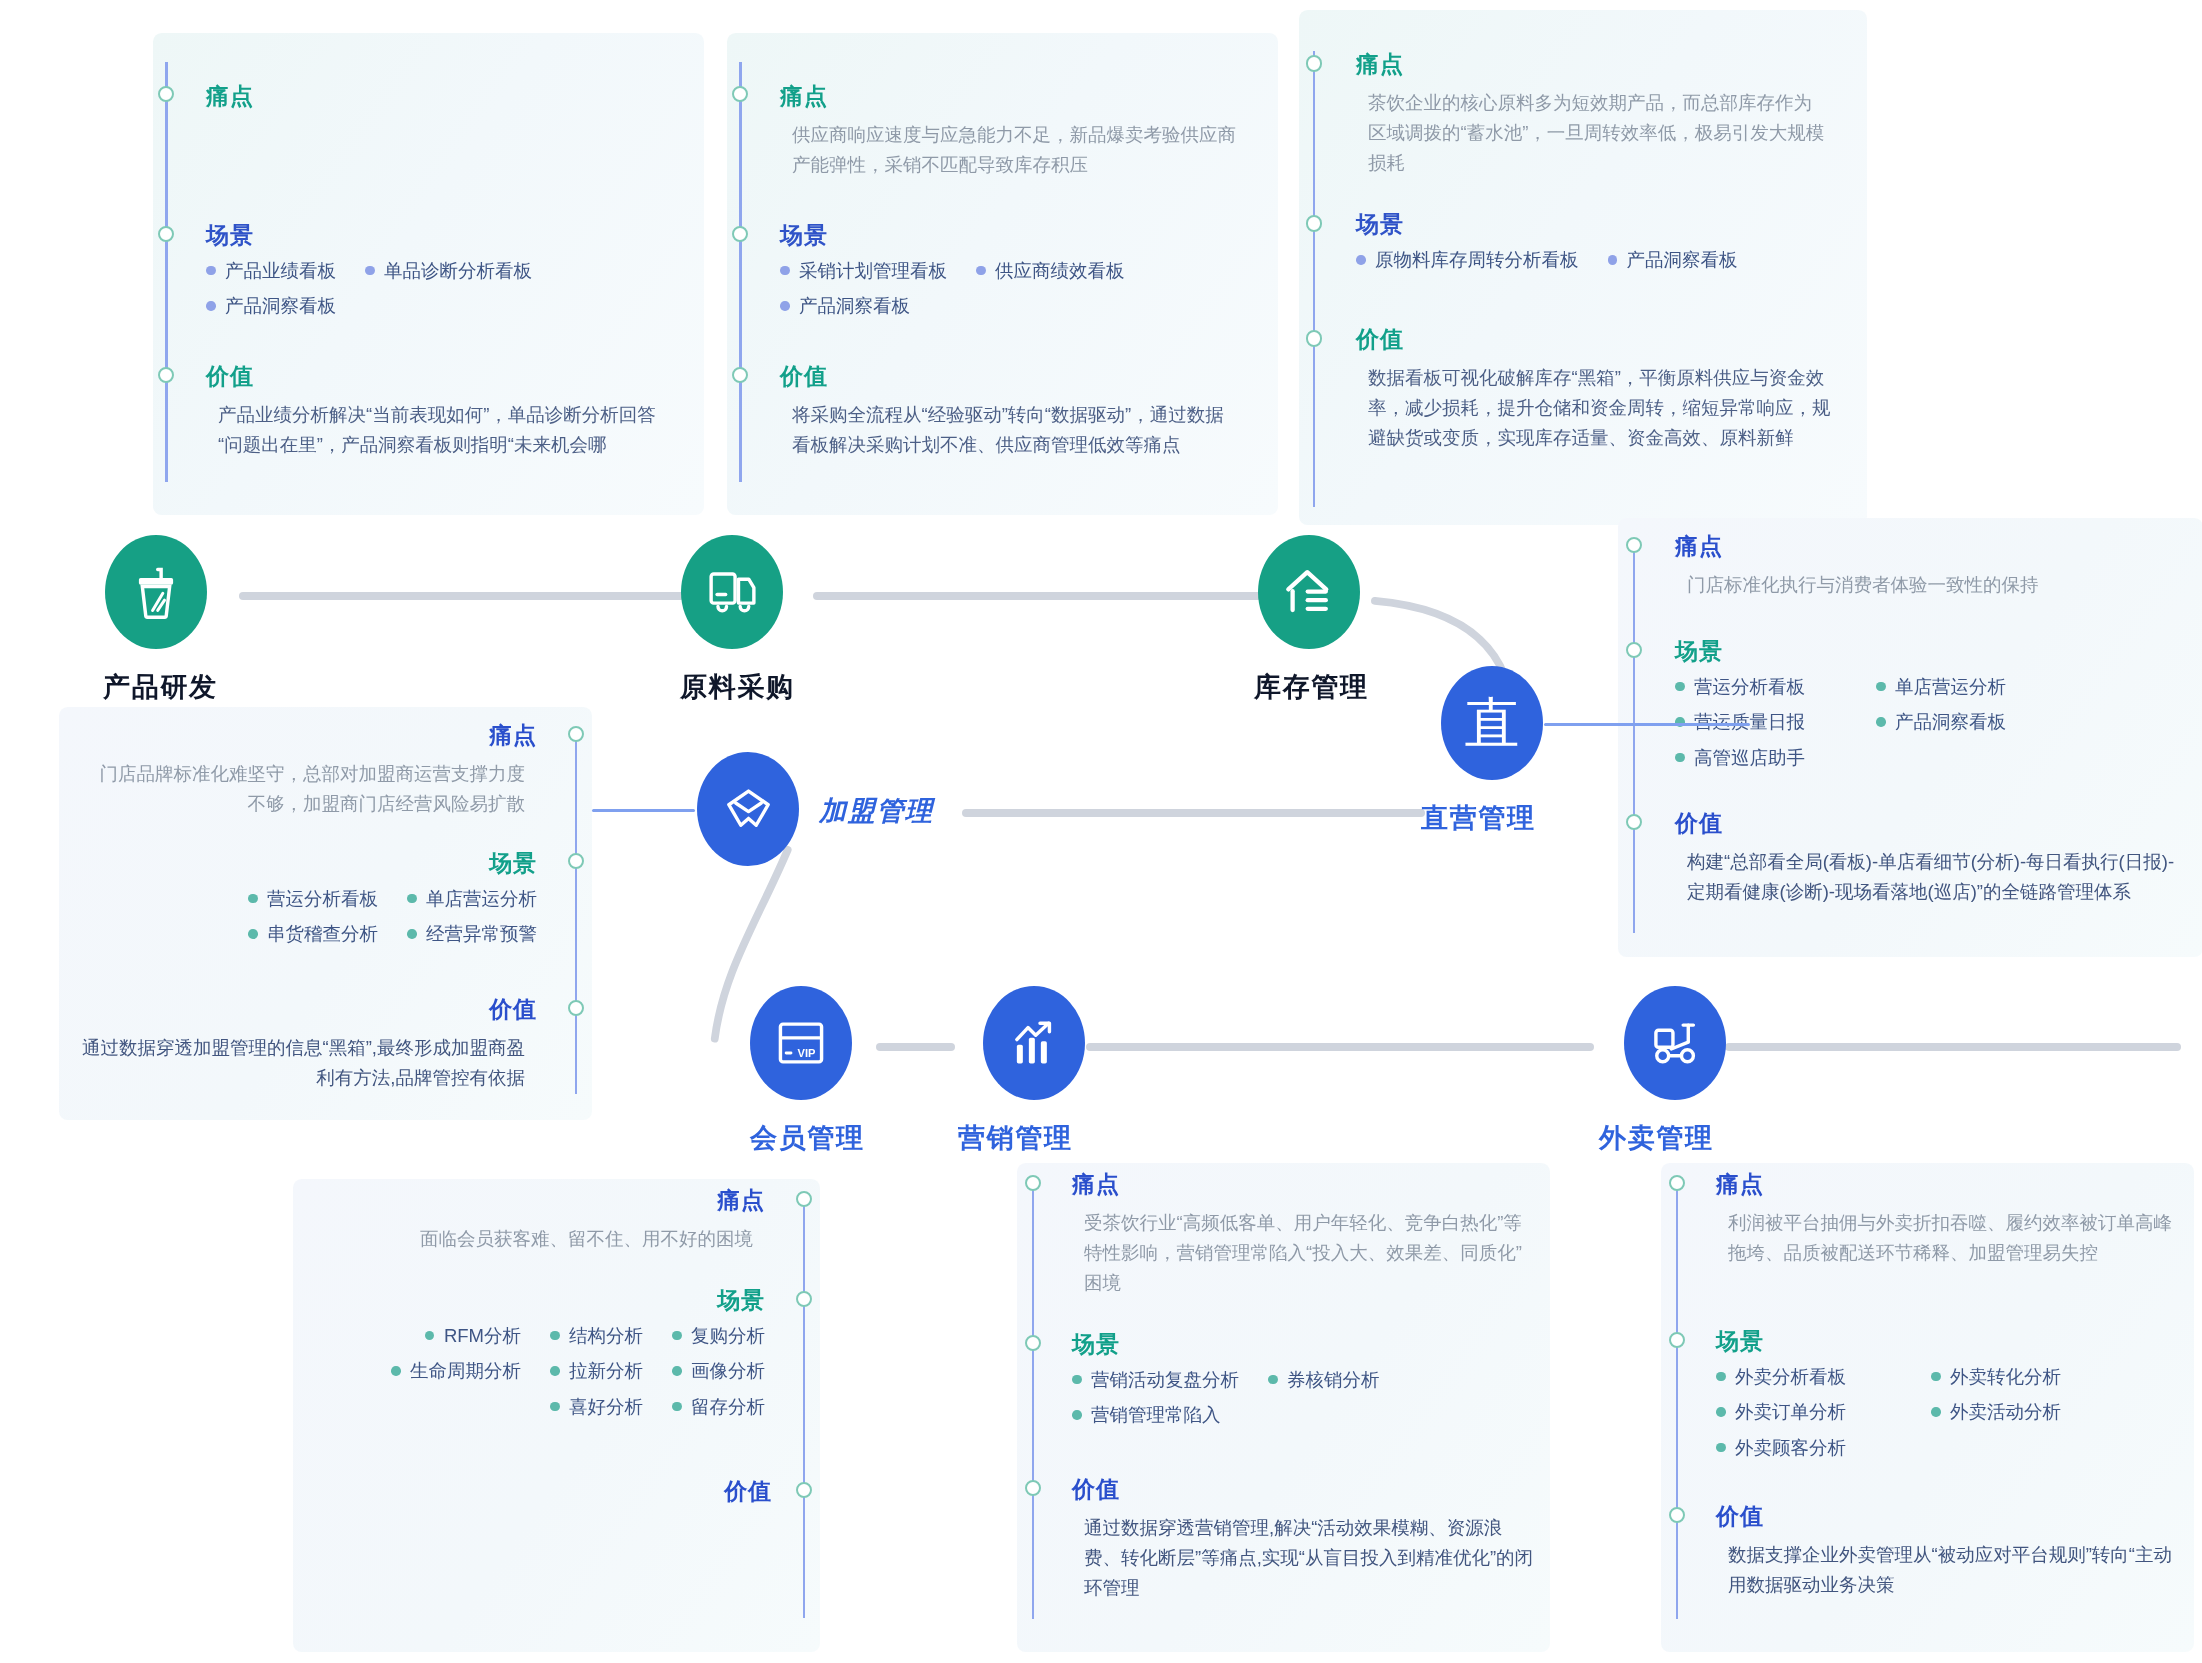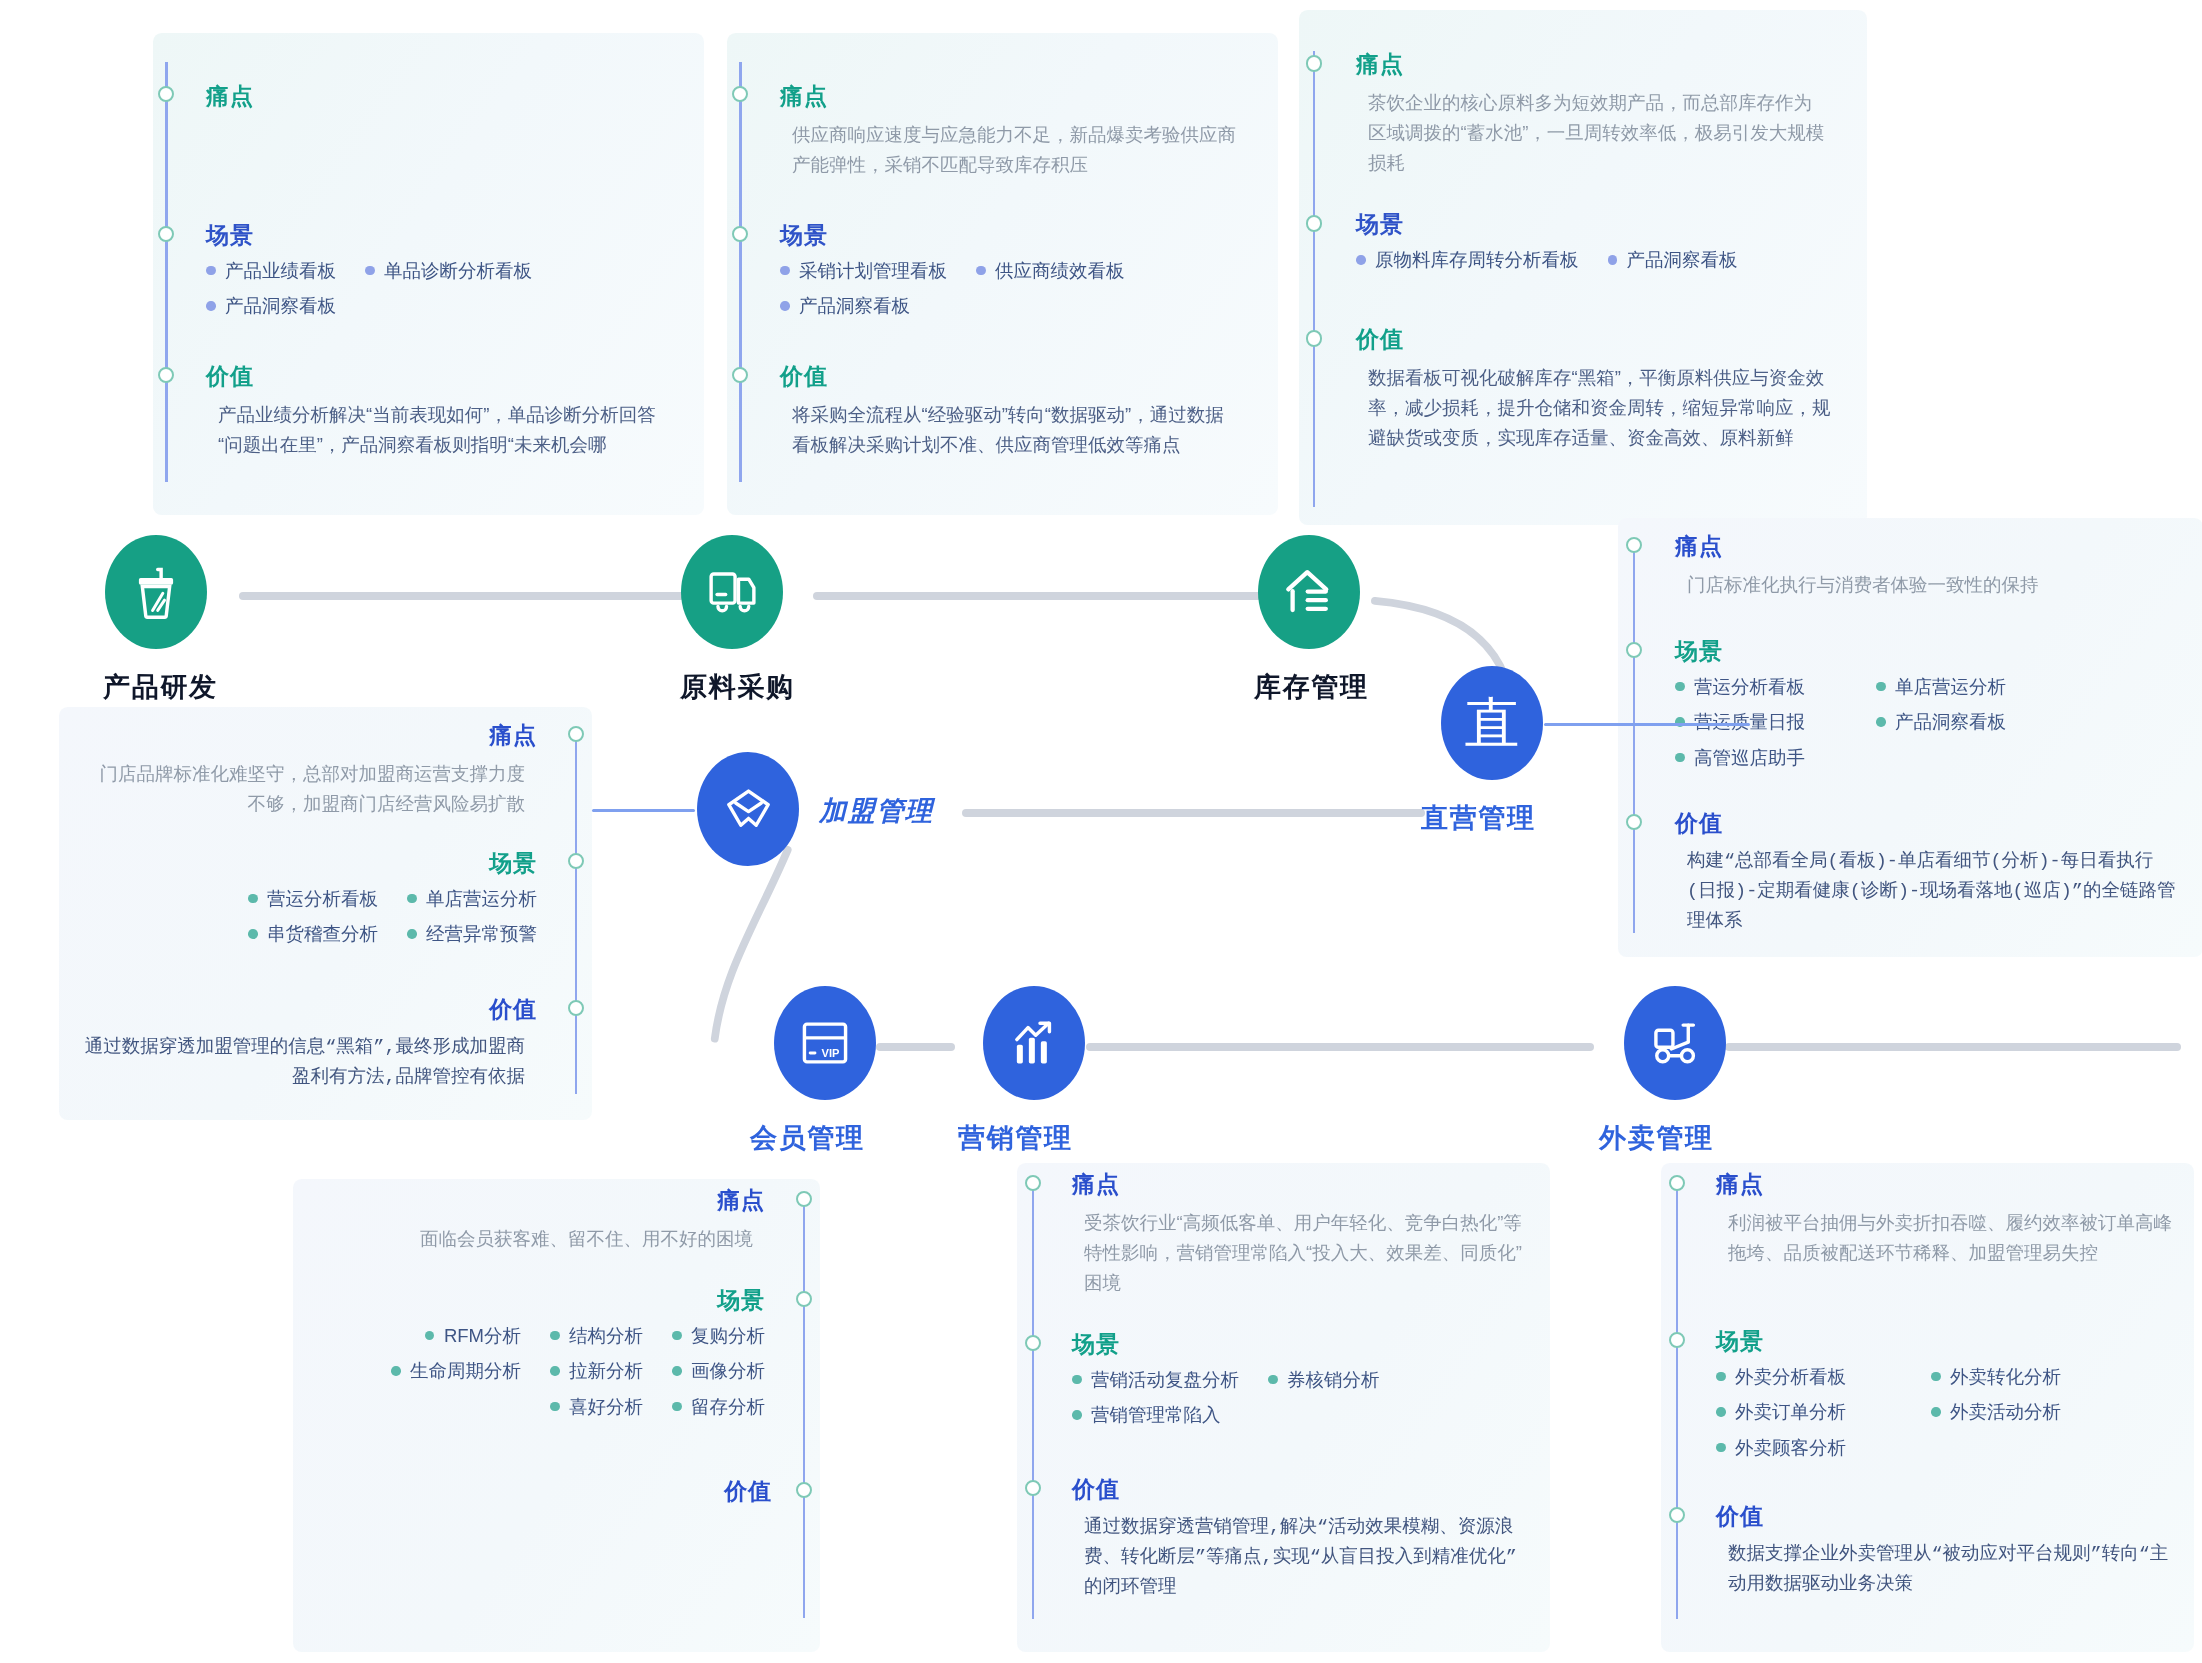--- a/index.html
+++ b/index.html
@@ -35,21 +35,21 @@
   .t-green{color:#12a08a;}
   .t-blue{color:#2f53c8;}
   .t-blue2{color:#2a4fcc;}
   .body-text{
     font-size:18.5px;
     line-height:30px;
     color:#8f9aa8;
     margin:12px;
   }
   .body-text.val{color:#4c5f86;}
-  .body-text.dark{color:#41557f;font-family:Liberation Mono, monospace;}
+  .body-text.dark{color:#41557f;}
 
   .bullets{display:flex;flex-wrap:wrap;margin:0;padding:0;list-style:none;}
   .bullets li{
     display:flex;align-items:center;
     font-size:18.5px;color:#3e5585;
     margin:0 29px 10.3px 0;
     white-space:nowrap;
   }
   .bullets li .dot{
     width:9.5px;height:9.5px;border-radius:50%;
@@ -464,21 +464,21 @@
   <div class="node-label blue" style="left:1421px;top:800px;">直营管理</div>
 
   <div class="node blue" style="left:697px;top:752px;">
     <svg width="53" height="50" viewBox="0 0 62 58">
       <path d="M31 8 L8 24 L22 48 L31 40 L40 48 L54 24 Z" fill="none" stroke="#fff" stroke-width="4" stroke-linejoin="round"></path>
       <path d="M16 22 L31 32 L46 22" fill="none" stroke="#fff" stroke-width="4" stroke-linejoin="round" stroke-linecap="round"></path>
     </svg>
   </div>
   <div class="node-label blue" style="left:819px;top:793px;font-style:italic;">加盟管理</div>
 
-  <div class="node blue" style="left:774px;top:986px;">
+  <div class="node blue" style="left:750px;top:986px;">
     <svg width="52" height="48" viewBox="0 0 60 56">
       <rect x="6" y="6" width="48" height="44" rx="3" fill="none" stroke="#fff" stroke-width="4"></rect>
       <path d="M6 22 L54 22" stroke="#fff" stroke-width="4"></path>
       <rect x="11" y="38" width="9" height="3.5" rx="1.7" fill="#fff"></rect>
       <text x="26" y="44" font-size="13" font-weight="bold" fill="#fff" font-family="Liberation Sans, sans-serif">VIP</text>
     </svg>
   </div>
   <div class="node-label blue" style="left:750px;top:1120px;">会员管理</div>
 
   <div class="node blue" style="left:983px;top:986px;">

